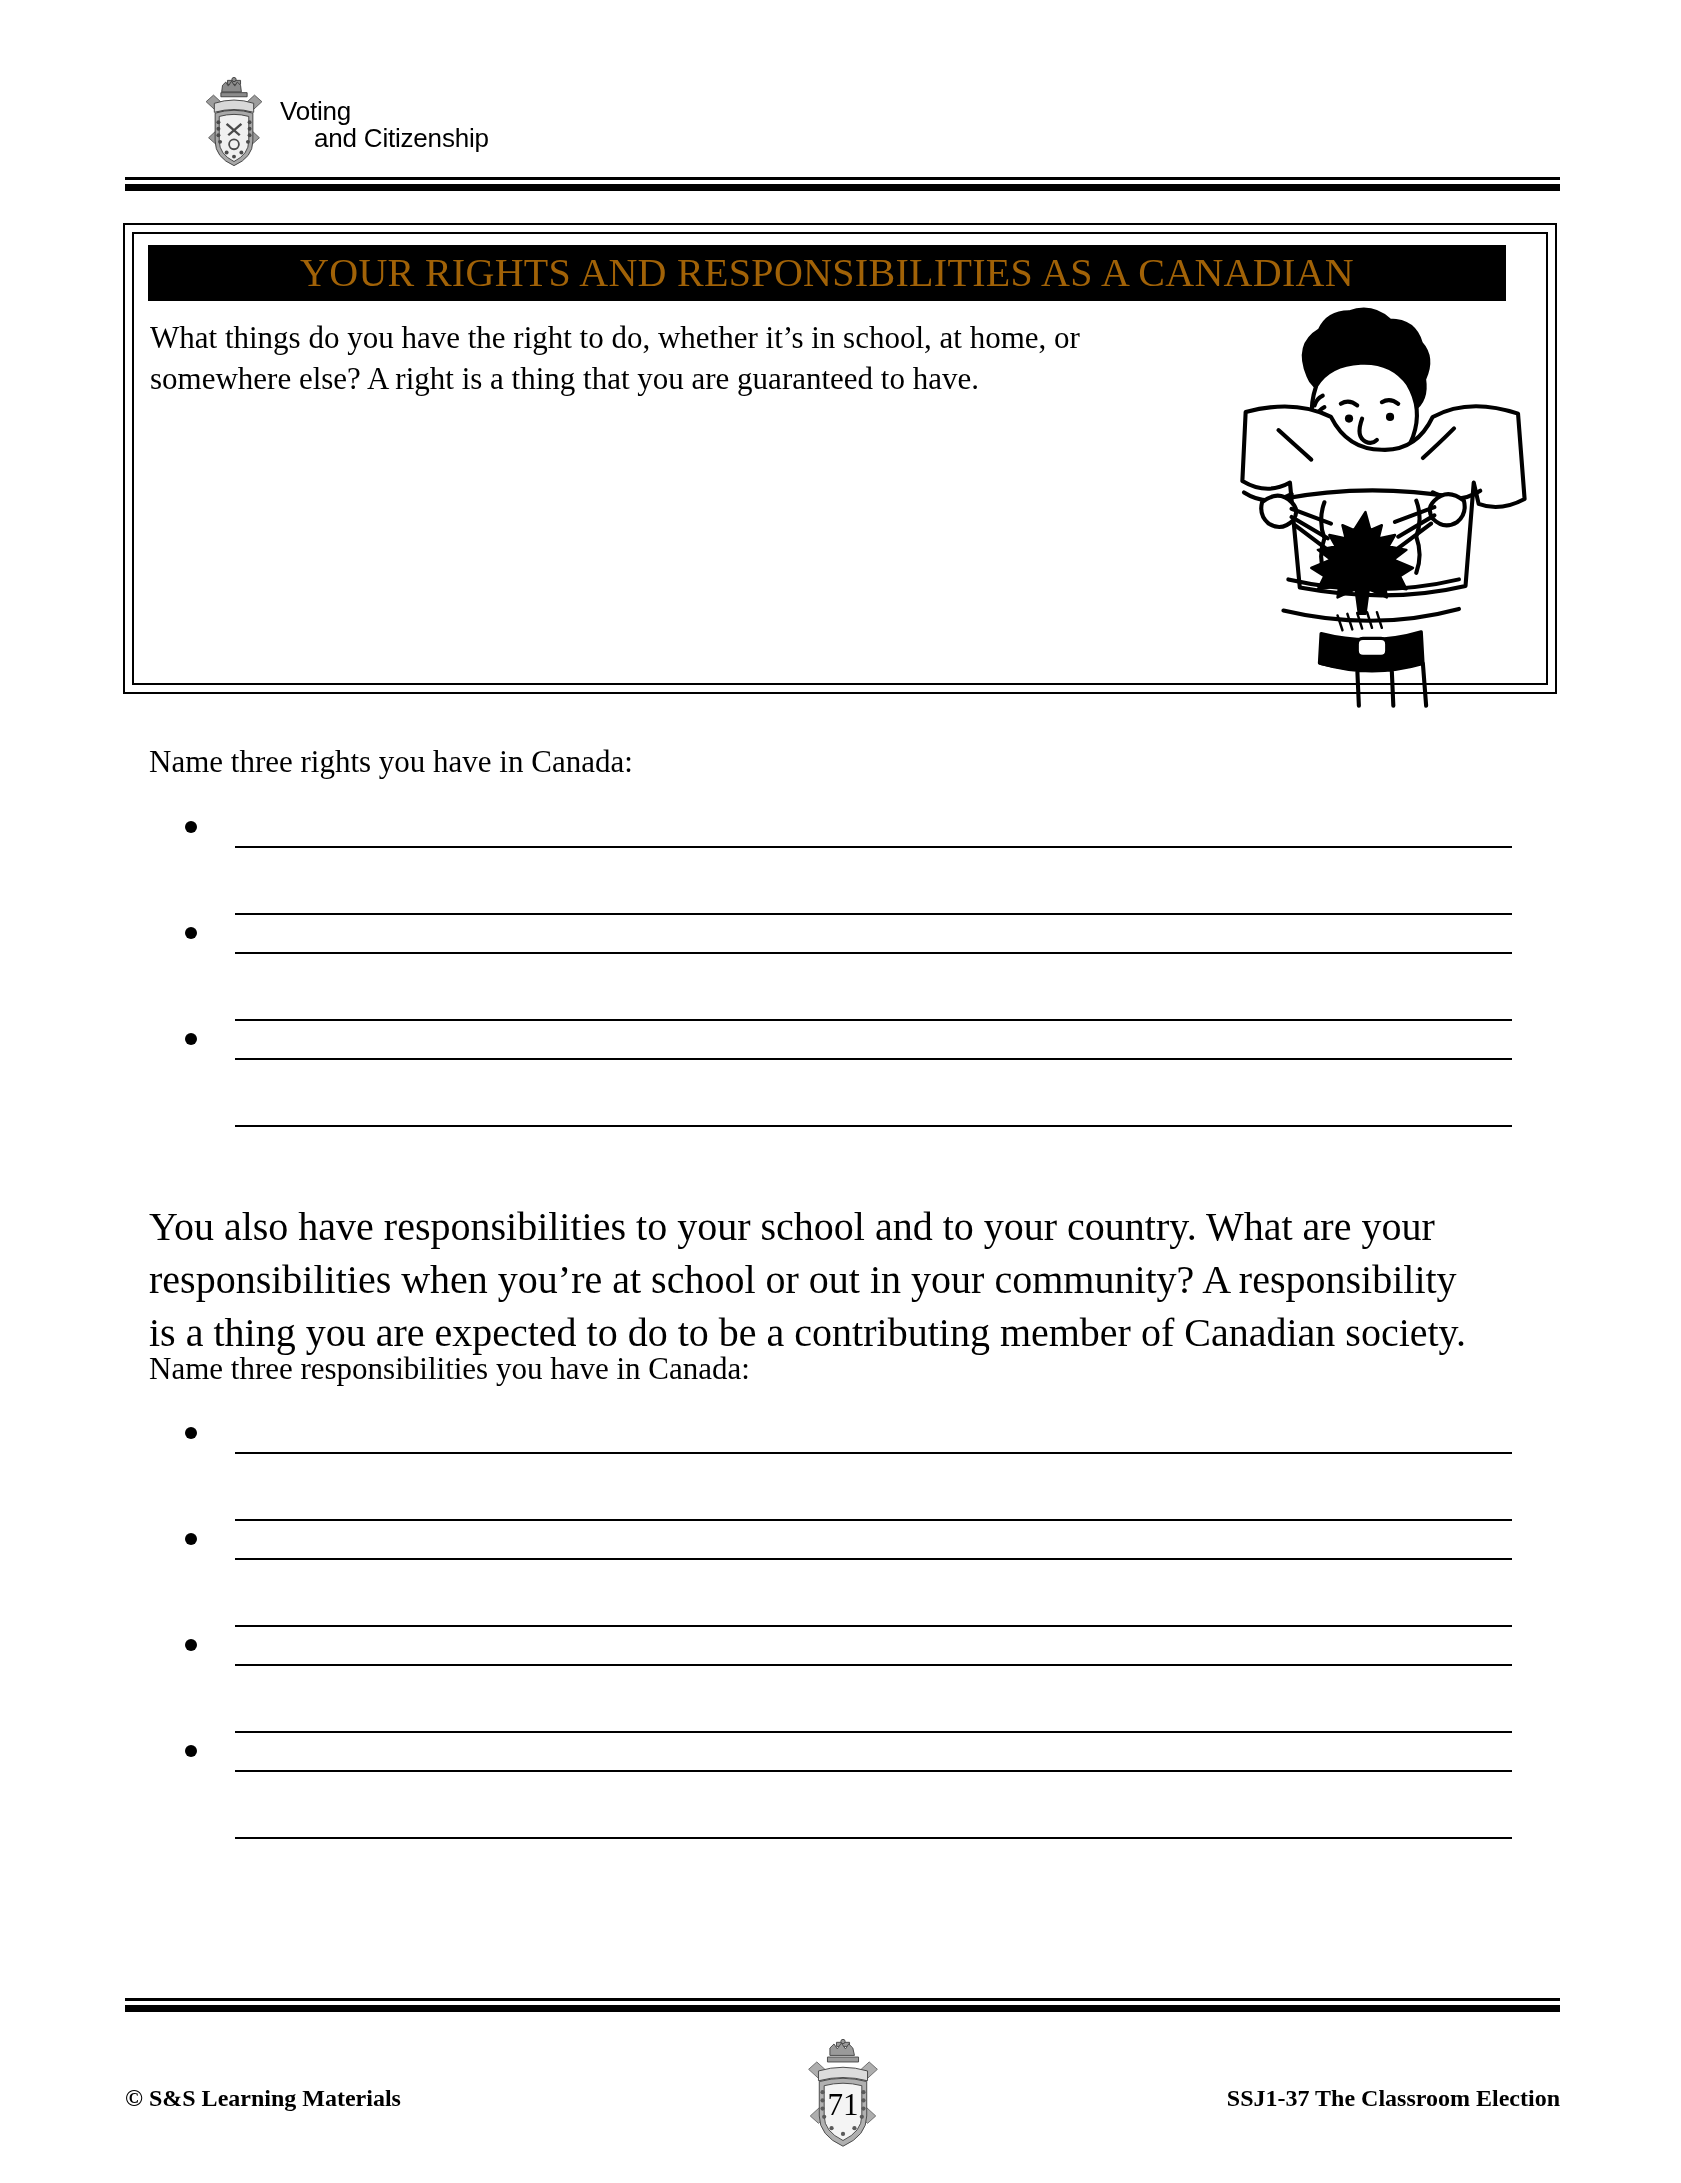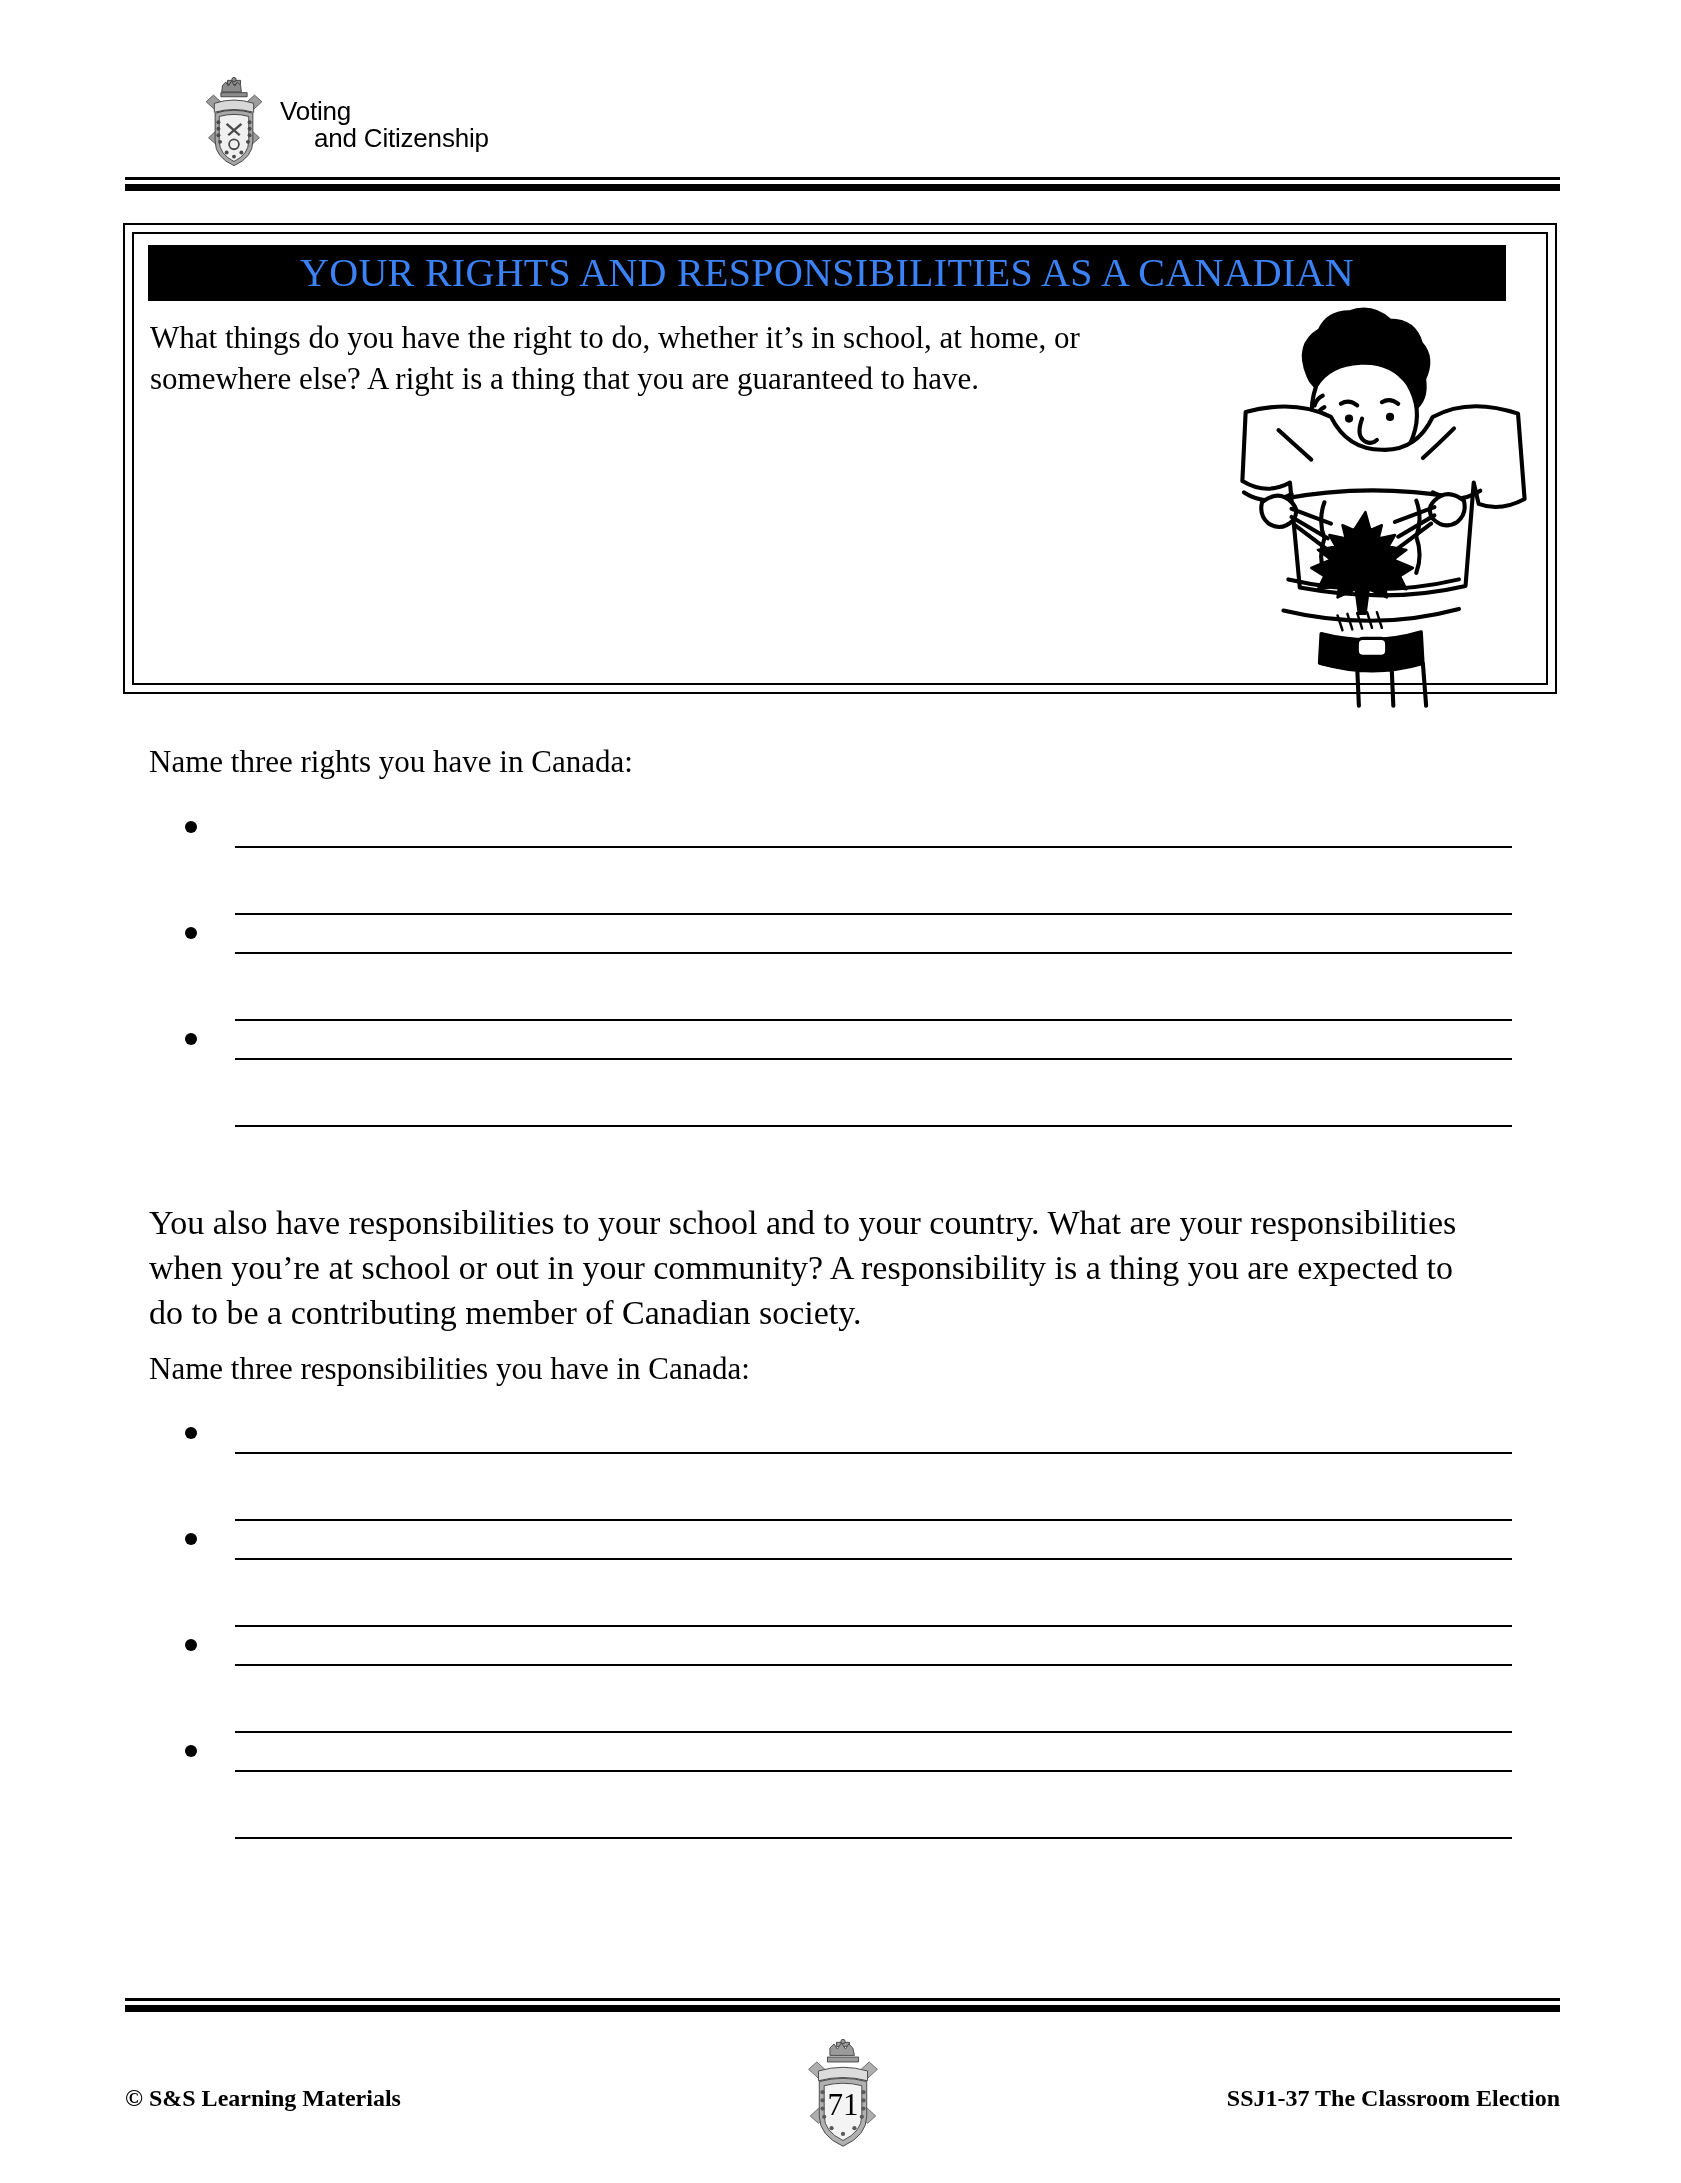--- a/index.html
+++ b/index.html
@@ -107,21 +107,21 @@
     border: 2.5px solid #000;
     box-sizing: border-box;
   }
   .title-banner {
     position: absolute;
     left: 23px;
     top: 20px;
     width: 1358px;
     height: 56px;
     background: #000000;
-    color: #3b82f6;
+    color: #a16207;
     display: flex;
     align-items: center;
     justify-content: center;
   }
   .title-text {
     font-size: 40px;
     letter-spacing: 0.3px;
     white-space: nowrap;
     line-height: 1;
   }
@@ -155,21 +155,21 @@
     position: absolute;
     left: 149px;
     font-size: 31px;
     line-height: 1.33;
     white-space: nowrap;
   }
   .para-block {
     position: absolute;
     left: 149px;
     width: 1330px;
-    font-size: 34px;
+    font-size: 40px;
     line-height: 1.33;
   }
 
   .answers { position: absolute; left: 149px; width: 1363px; }
   .ans-item { position: relative; }
   .ans-bullet {
     position: absolute;
     left: 36px;
     top: 11.5px;
     width: 12.3px;

